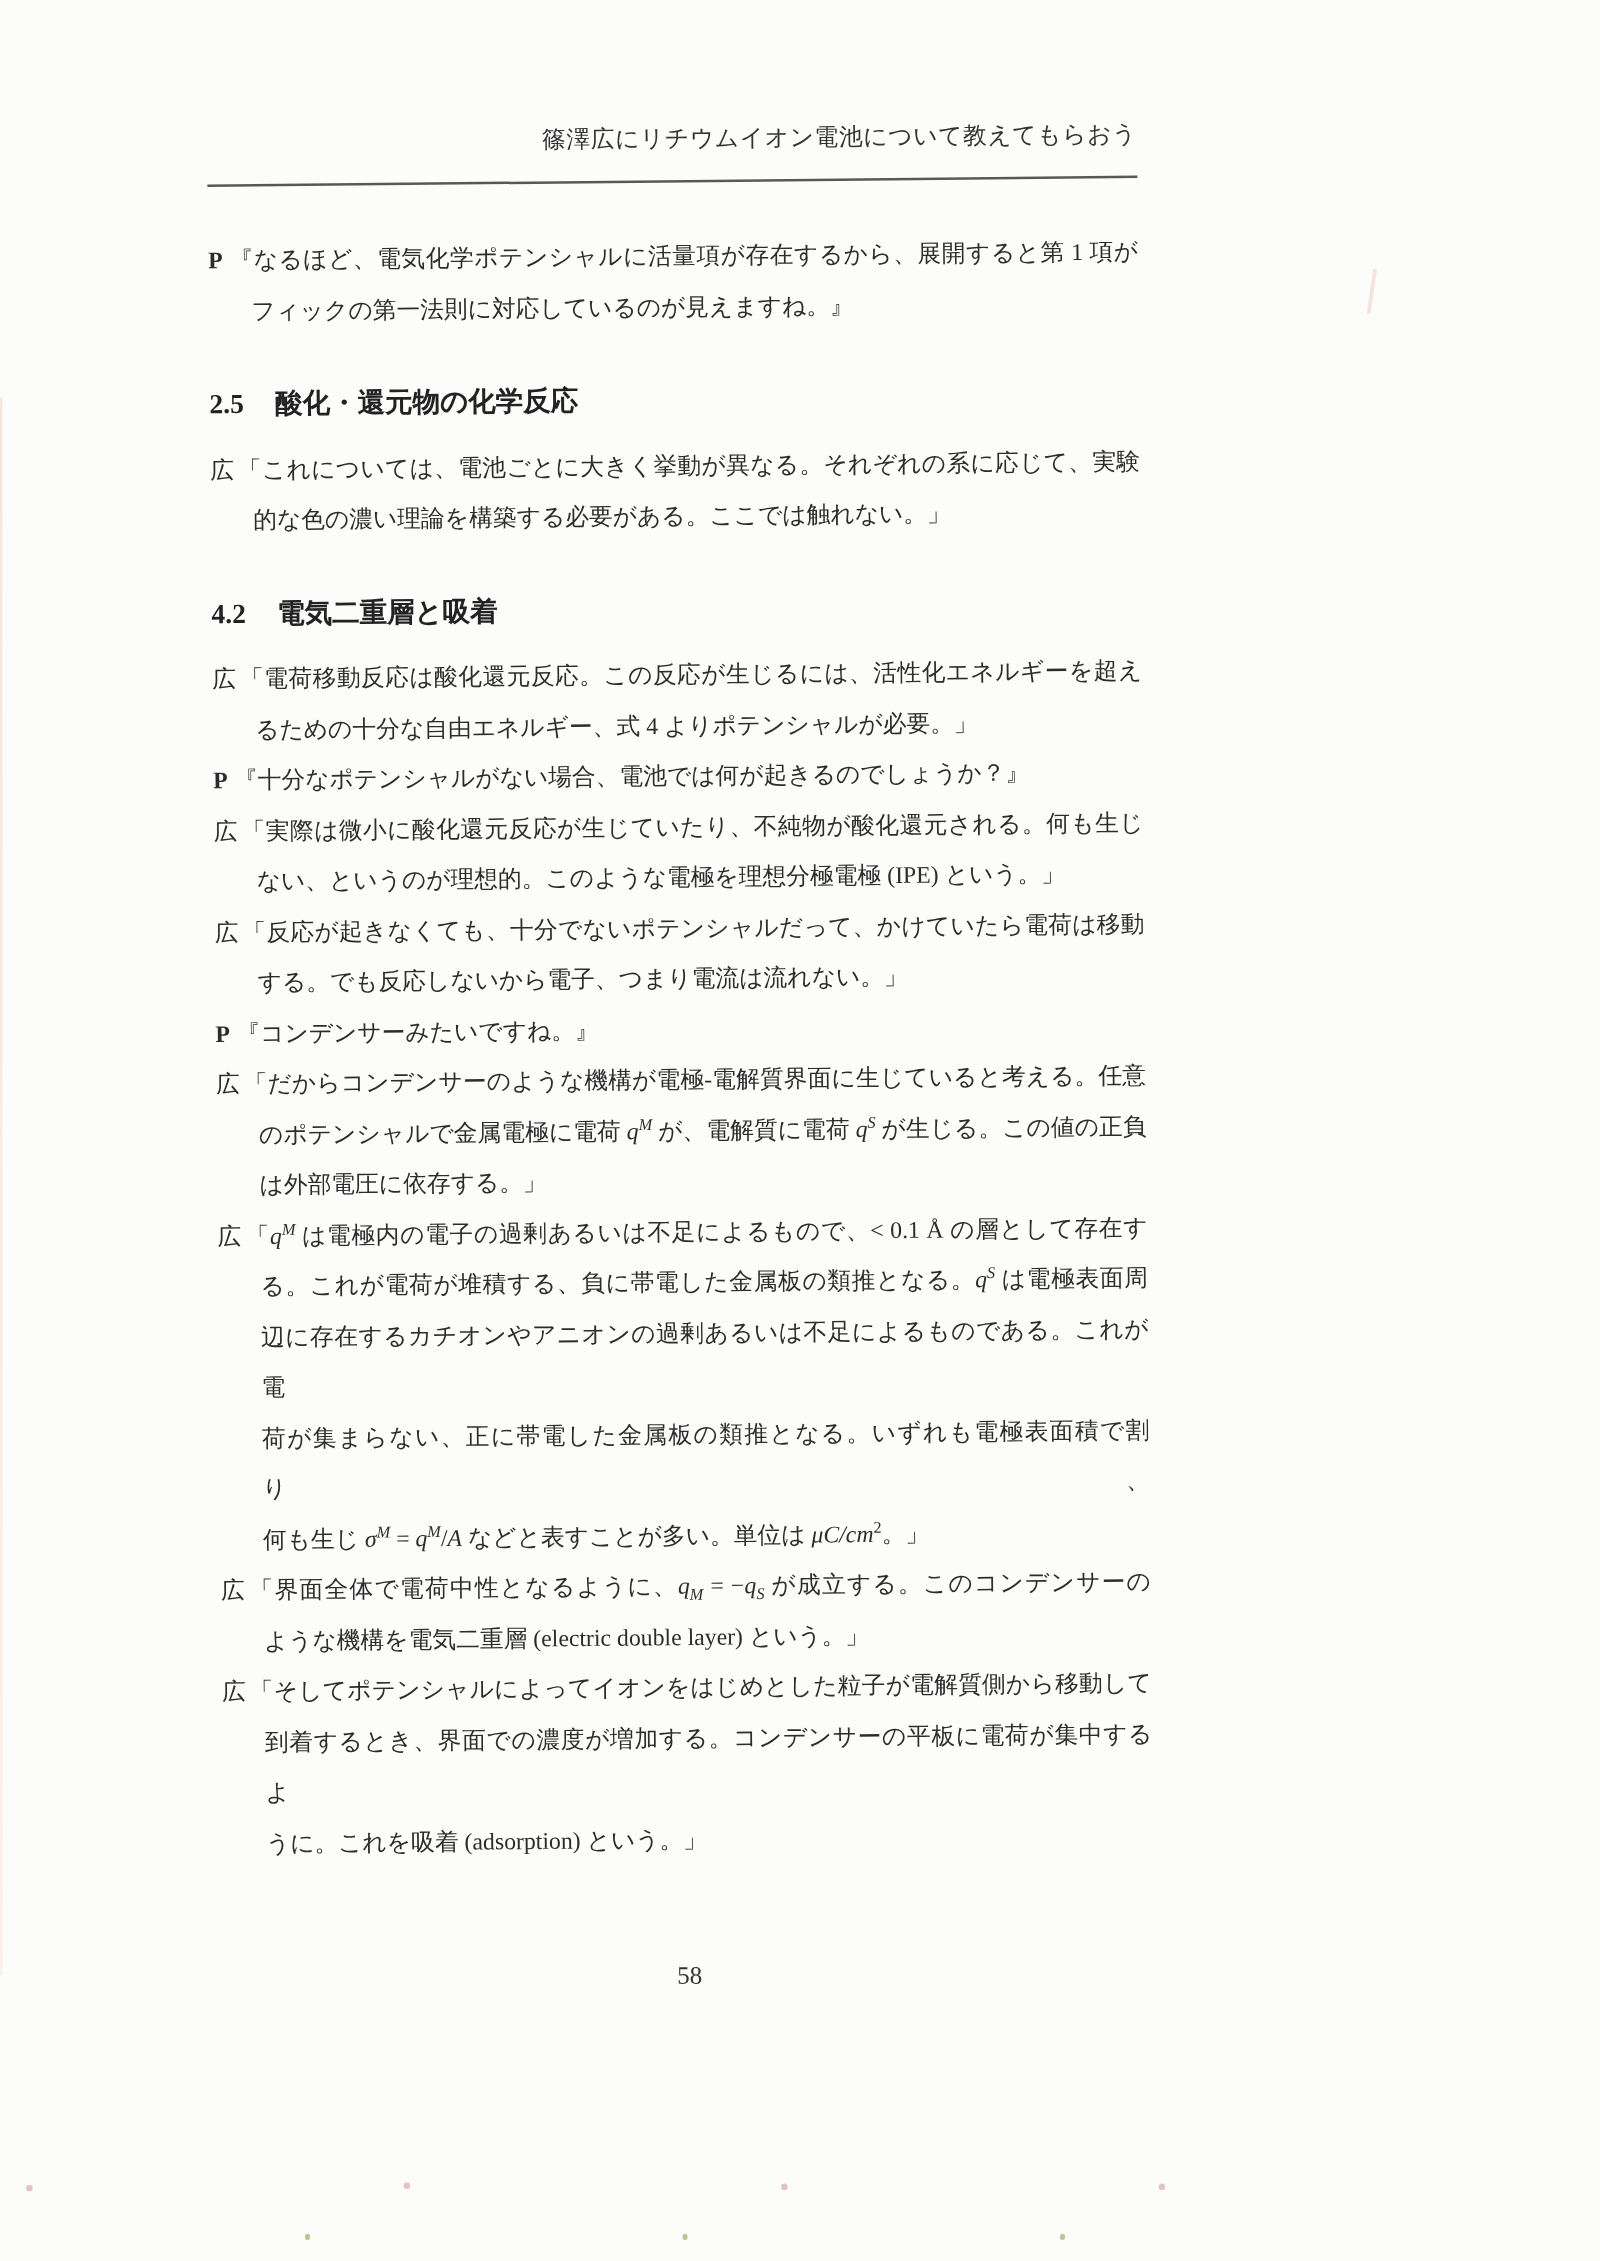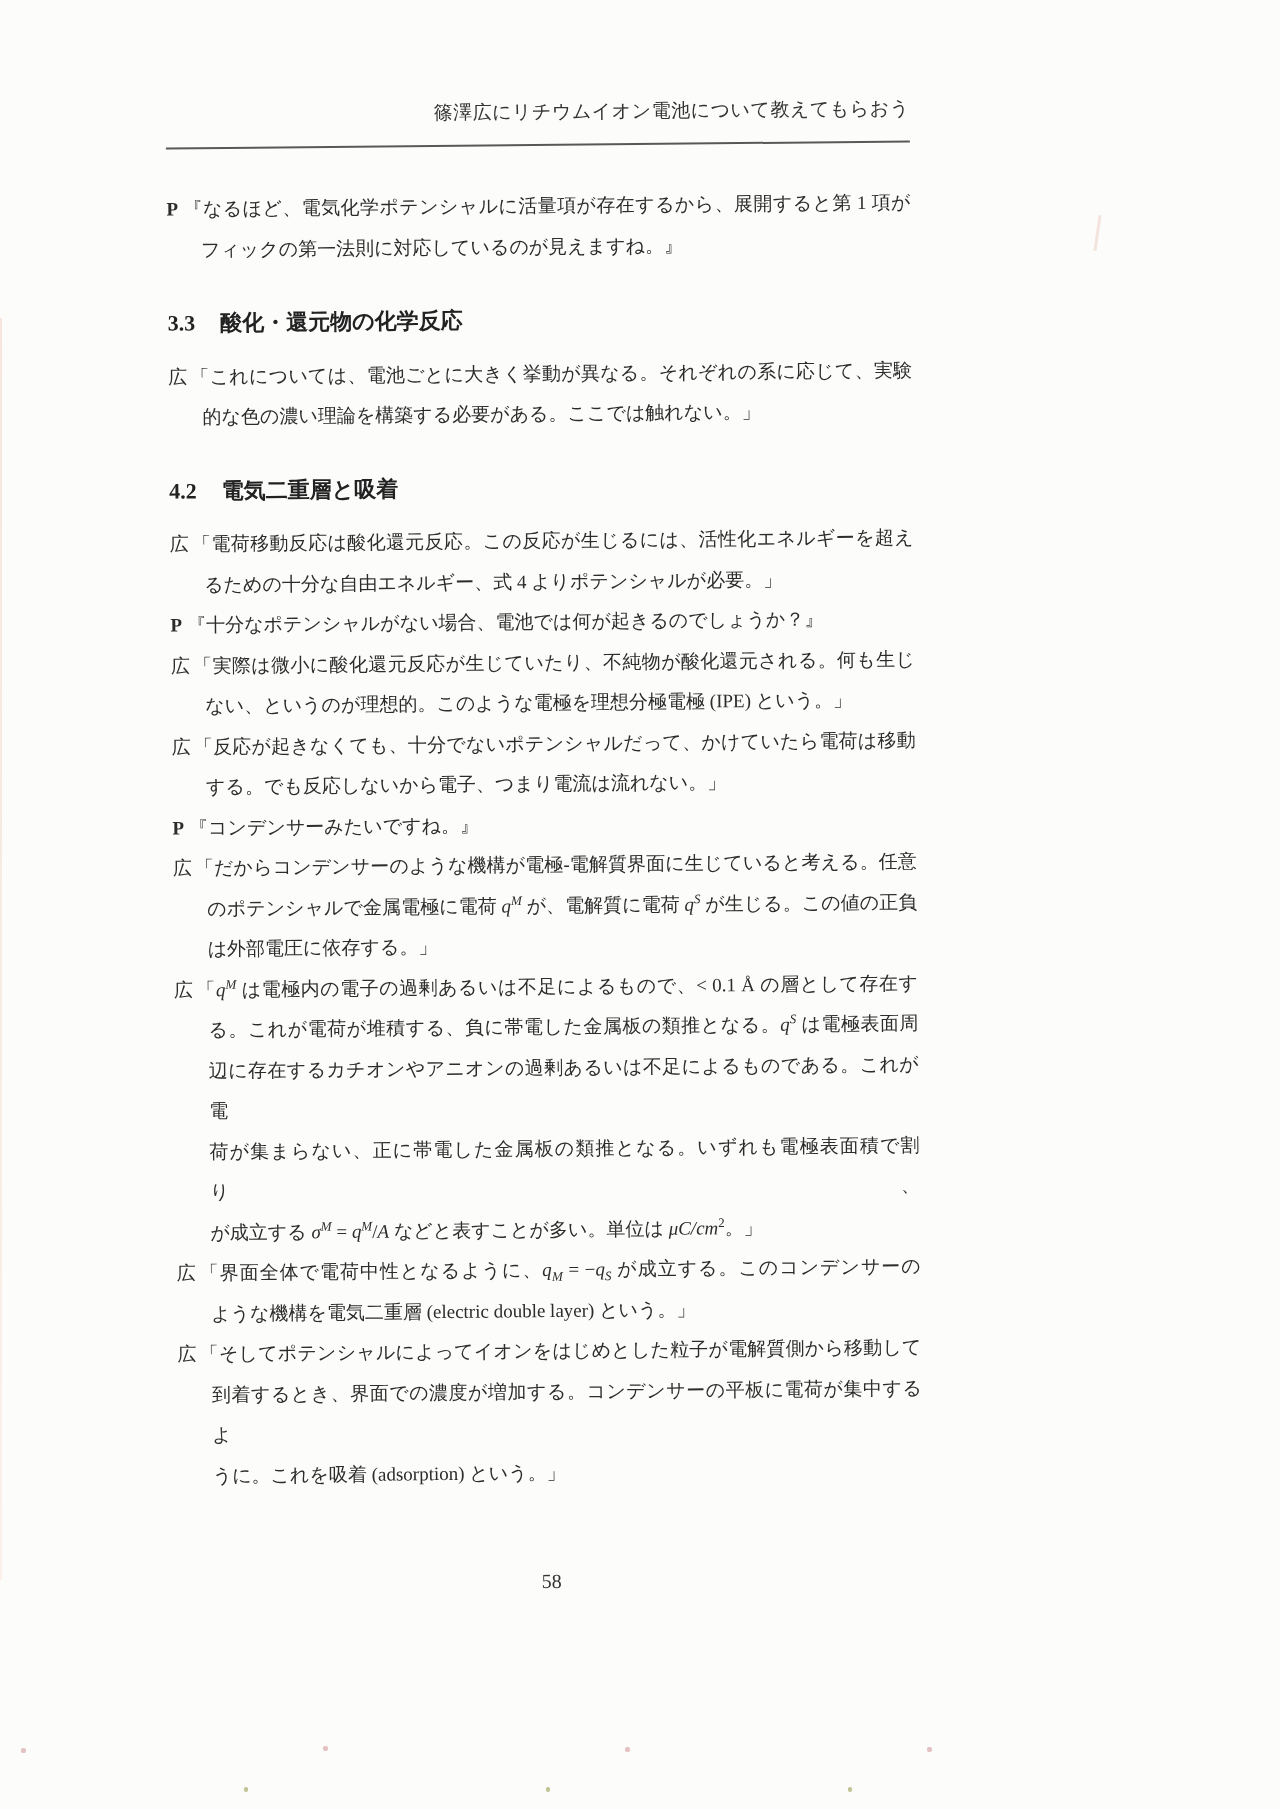--- a/index.html
+++ b/index.html
@@ -76,21 +76,21 @@
 
 <div class="sheet">
   <div class="content-col">
     <div class="running-header">篠澤広にリチウムイオン電池について教えてもらおう</div>
     <hr class="header-rule">
     <div class="blocks">
         <div class="para">
           <div class="line just"><span class="label lp">P</span><span>『なるほど、電気化学ポテンシャルに活量項が存在するから、展開すると第 1 項が</span></div>
           <div class="line cont"><span>フィックの第一法則に対応しているのが見えますね。』</span></div>
         </div>
-        <div class="heading"><span class="hnum">3.3</span><span class="htitle">酸化・還元物の化学反応</span></div>
+        <div class="heading"><span class="hnum">2.5</span><span class="htitle">酸化・還元物の化学反応</span></div>
         <div class="para">
           <div class="line just"><span class="label lh">広</span><span>「これについては、電池ごとに大きく挙動が異なる。それぞれの系に応じて、実験</span></div>
           <div class="line cont"><span>的な色の濃い理論を構築する必要がある。ここでは触れない。」</span></div>
         </div>
         <div class="heading"><span class="hnum">4.2</span><span class="htitle">電気二重層と吸着</span></div>
         <div class="para">
           <div class="line just"><span class="label lh">広</span><span>「電荷移動反応は酸化還元反応。この反応が生じるには、活性化エネルギーを超え</span></div>
           <div class="line cont"><span>るための十分な自由エネルギー、式 4 よりポテンシャルが必要。」</span></div>
         </div>
         <div class="para">
@@ -110,21 +110,21 @@
         <div class="para">
           <div class="line just"><span class="label lh">広</span><span>「だからコンデンサーのような機構が電極-電解質界面に生じていると考える。任意</span></div>
           <div class="line cont just"><span>のポテンシャルで金属電極に電荷 </span><span class="m">q</span><sup class="mi">M</sup><span> が、電解質に電荷 </span><span class="m">q</span><sup class="mi">S</sup><span> が生じる。この値の正負</span></div>
           <div class="line cont"><span>は外部電圧に依存する。」</span></div>
         </div>
         <div class="para">
           <div class="line just"><span class="label lh">広</span><span>「</span><span class="m">q</span><sup class="mi">M</sup><span> は電極内の電子の過剰あるいは不足によるもので、&lt; 0.1 Å の層として存在す</span></div>
           <div class="line cont just"><span>る。これが電荷が堆積する、負に帯電した金属板の類推となる。</span><span class="m">q</span><sup class="mi">S</sup><span> は電極表面周</span></div>
           <div class="line cont just"><span>辺に存在するカチオンやアニオンの過剰あるいは不足によるものである。これが電</span></div>
           <div class="line cont just"><span>荷が集まらない、正に帯電した金属板の類推となる。いずれも電極表面積で割り、</span></div>
-          <div class="line cont"><span>が成立する </span><span class="m">σ</span><sup class="mi">M</sup><span> = </span><span class="m">q</span><sup class="mi">M</sup><span>/</span><span class="m">A</span><span> などと表すことが多い。単位は </span><span class="m">μC/cm</span><sup>2</sup><span>。」</span></div>
+          <div class="line cont"><span>何も生じ </span><span class="m">σ</span><sup class="mi">M</sup><span> = </span><span class="m">q</span><sup class="mi">M</sup><span>/</span><span class="m">A</span><span> などと表すことが多い。単位は </span><span class="m">μC/cm</span><sup>2</sup><span>。」</span></div>
         </div>
         <div class="para">
           <div class="line just"><span class="label lh">広</span><span>「界面全体で電荷中性となるように、</span><span class="m">q</span><sub class="mi">M</sub><span> = −</span><span class="m">q</span><sub class="mi">S</sub><span> が成立する。このコンデンサーの</span></div>
           <div class="line cont"><span>ような機構を電気二重層 (electric double layer) という。」</span></div>
         </div>
         <div class="para">
           <div class="line just"><span class="label lh">広</span><span>「そしてポテンシャルによってイオンをはじめとした粒子が電解質側から移動して</span></div>
           <div class="line cont just"><span>到着するとき、界面での濃度が増加する。コンデンサーの平板に電荷が集中するよ</span></div>
           <div class="line cont"><span>うに。これを吸着 (adsorption) という。」</span></div>
         </div>

